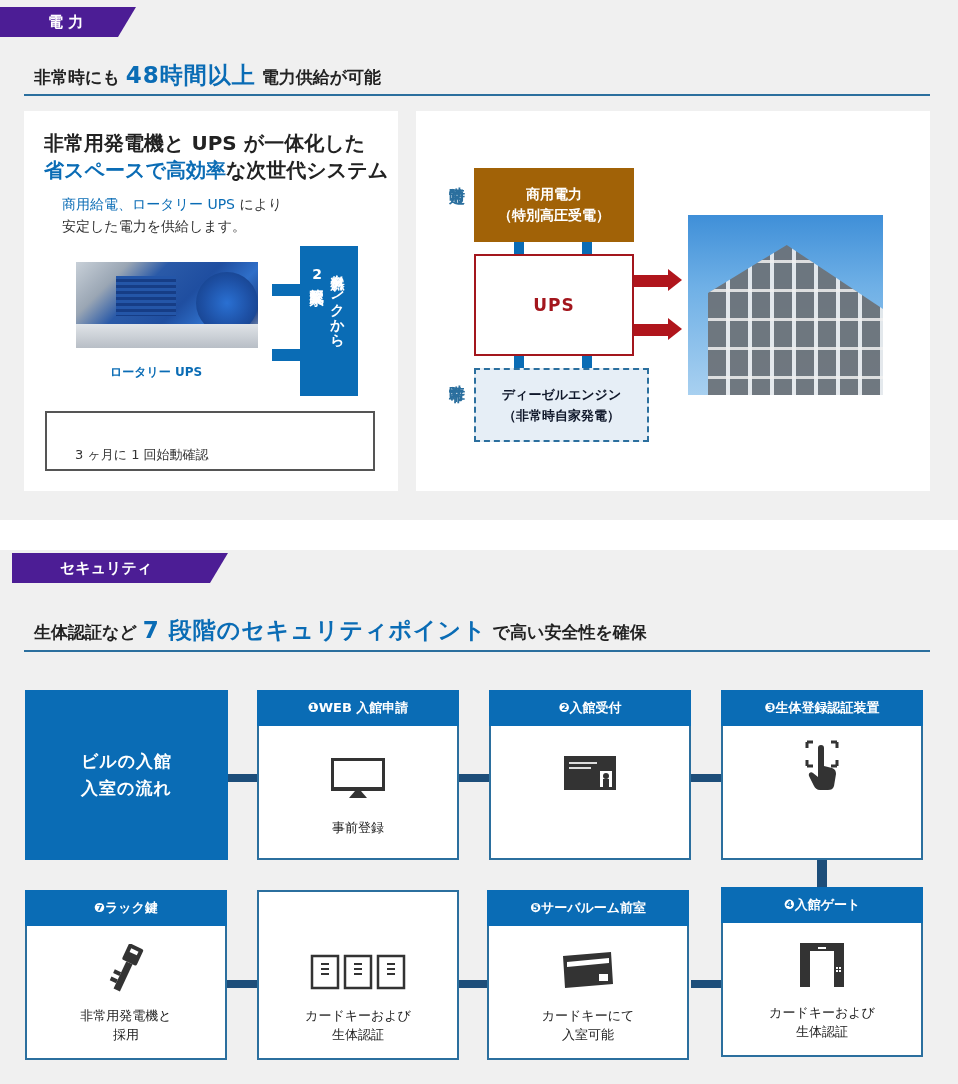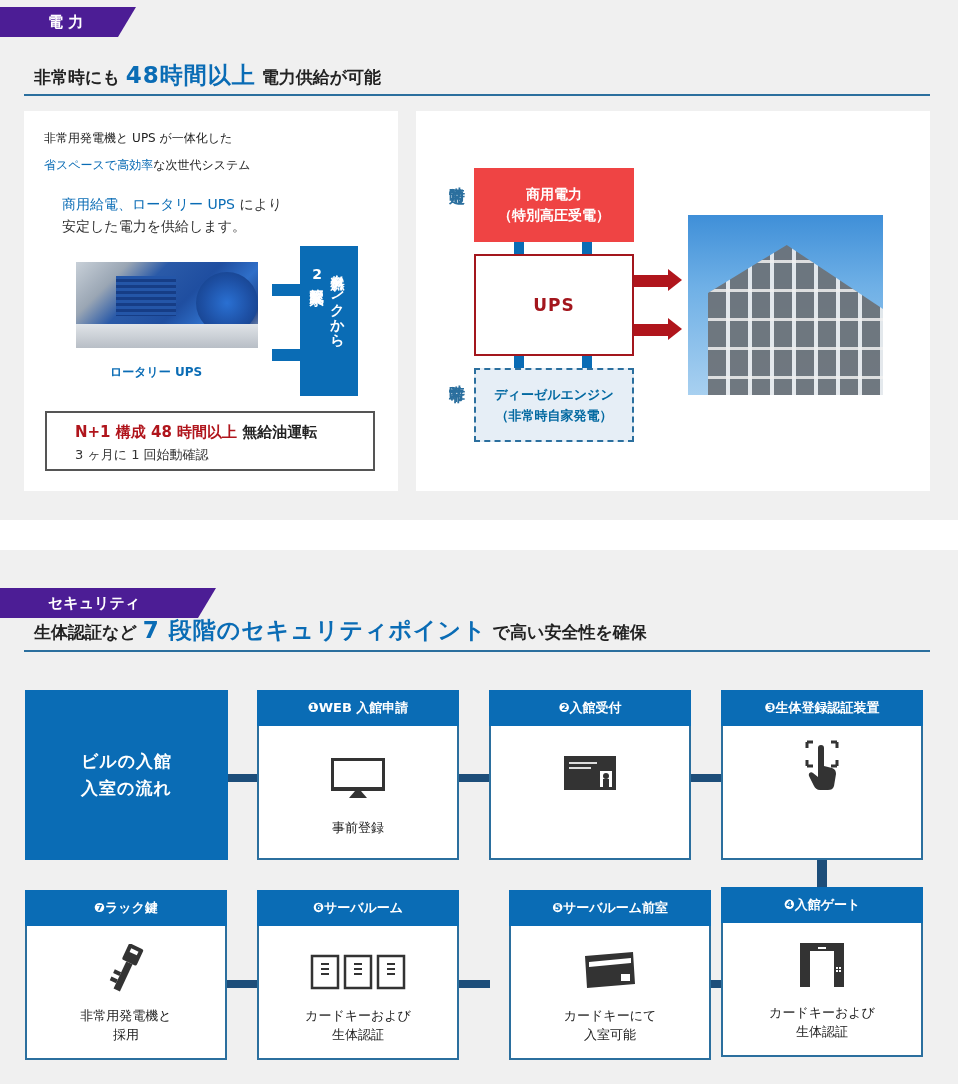--- a/index.html
+++ b/index.html
@@ -9,43 +9,43 @@
 
   .section-tab { position: absolute; left: 0; height: 30px; background: #4c1d95; color: #fff; font-size: 15px; line-height: 30px; padding-left: 48px; clip-path: polygon(0 0, 100% 0, calc(100% - 18px) 100%, 0 100%); font-weight: bold; }
   .headline { position: absolute; left: 34px; font-size: 17px; font-weight: bold; color: #222; white-space: nowrap; }
   .headline .hl { color: #0a6cb5; font-size: 23px; letter-spacing: 1px; }
   .rule { position: absolute; left: 24px; width: 906px; height: 2px; background: #2b6f9e; }
 
   .panel { position: absolute; background: #fff; }
   .white-band { position: absolute; left: 0; width: 958px; background: #fff; }
 
   
-  .p-title { position: absolute; font-size: 12px; font-weight: normal; white-space: nowrap; }
+  .p-title { position: absolute; font-size: 20px; font-weight: bold; white-space: nowrap; }
   .blue { color: #0a6cb5; }
   .red { color: #b0151c; }
   .p-sub { position: absolute; font-size: 14px; color: #333; line-height: 22px; white-space: nowrap; }
 
   .machine { position: absolute; left: 76px; top: 262px; width: 182px; height: 86px; overflow: hidden;
     background: linear-gradient(135deg, #c8d0d8 0%, #9aa6b4 20%, #2a5aa8 35%, #1f4ea0 55%, #2f6fc9 70%, #1c3f86 85%, #c7ced6 100%); }
   .machine .fan { position: absolute; left: 120px; top: 10px; width: 62px; height: 62px; border-radius: 50%; background: radial-gradient(circle, #2a70d2 0%, #1d4fa3 55%, #133a7e 100%); }
   .machine .grill { position: absolute; left: 40px; top: 14px; width: 60px; height: 40px; background: repeating-linear-gradient(180deg, #2456a8 0 3px, #163d86 3px 6px); }
   .machine .base { position: absolute; left: 0; top: 62px; width: 182px; height: 24px; background: linear-gradient(180deg, #e0e4e8, #b8bec6); }
 
   .fuel-box { position: absolute; left: 300px; top: 246px; width: 58px; height: 150px; background: #0a6cb5; color: #fff; font-weight: bold; font-size: 14px; }
   .vcol { position: absolute; writing-mode: vertical-rl; text-orientation: upright; letter-spacing: -1px; line-height: 1; }
   .fuel-stub { position: absolute; left: 272px; width: 30px; height: 12px; background: #0a6cb5; }
 
   .note-box { position: absolute; left: 45px; top: 411px; width: 330px; height: 60px; border: 2px solid #555; background: #fff; }
 
   
   .side-label { position: absolute; writing-mode: vertical-rl; text-orientation: upright; color: #2b6f9e; font-weight: bold; font-size: 16px; letter-spacing: -1px; }
-  .commercial { position: absolute; left: 474px; top: 168px; width: 160px; height: 74px; background: #ef4444; color: #fff; font-weight: bold; font-size: 14px; text-align: center; line-height: 21px; padding-top: 16px; }
+  .commercial { position: absolute; left: 474px; top: 168px; width: 160px; height: 74px; background: #a16207; color: #fff; font-weight: bold; font-size: 14px; text-align: center; line-height: 21px; padding-top: 16px; }
   .ups-box { position: absolute; left: 474px; top: 254px; width: 160px; height: 102px; border: 2px solid #a3161d; background: #fff; color: #a3161d; font-weight: bold; font-size: 17px; text-align: center; line-height: 98px; letter-spacing: 1px; }
   .connector { position: absolute; width: 10px; background: #0a6cb5; }
-  .diesel { position: absolute; left: 474px; top: 368px; width: 160px; height: 74px; border: 2px dashed #2b6f9e; background: #e6eef6; color: #0369a1; font-weight: bold; font-size: 13px; text-align: center; line-height: 21px; padding-top: 14px; }
+  .diesel { position: absolute; left: 474px; top: 368px; width: 175px; height: 74px; border: 2px dashed #2b6f9e; background: #e6eef6; color: #0f172a; font-weight: bold; font-size: 13px; text-align: center; line-height: 21px; padding-top: 14px; }
   .arrow { position: absolute; left: 634px; height: 18px; width: 50px; }
   .arrow .shaft { position: absolute; left: 0; top: 4px; width: 36px; height: 12px; background: #b0151c; }
   .arrow .head { position: absolute; left: 34px; top: -2px; width: 0; height: 0; border-top: 11px solid transparent; border-bottom: 11px solid transparent; border-left: 14px solid #b0151c; }
   .building { position: absolute; left: 688px; top: 215px; width: 195px; height: 180px; overflow: hidden;
     background: linear-gradient(180deg, #3f8fd8 0%, #6fb0e6 40%, #a8d0f0 100%); }
   .building .b1 { position: absolute; left: 20px; top: 30px; width: 175px; height: 160px; background: repeating-linear-gradient(90deg, #6d737a 0 18px, #e8eaec 18px 22px), #555; clip-path: polygon(0 30%, 45% 0, 100% 40%, 100% 100%, 0 100%); opacity: .95; }
   .building .b2 { position: absolute; left: 20px; top: 30px; width: 175px; height: 160px; background: repeating-linear-gradient(0deg, transparent 0 26px, rgba(240,240,240,.85) 26px 29px); clip-path: polygon(0 30%, 45% 0, 100% 40%, 100% 100%, 0 100%); }
 
   
   .intro-box { position: absolute; left: 25px; top: 690px; width: 203px; height: 170px; background: #0a6cb5; color: #fff; font-weight: bold; font-size: 17px; text-align: center; line-height: 27px; padding-top: 58px; letter-spacing: 1px; }
@@ -85,23 +85,20 @@
 <div class="abs blue" style="left:110px; top:364px; font-size:12px; font-weight:bold;">ロータリー UPS</div>
 
 <div class="fuel-stub" style="top:284px;"></div>
 <div class="fuel-stub" style="top:349px;"></div>
 <div class="fuel-box">
   <div class="vcol" style="left:31px; top:20px;">燃料タンクから</div>
   <div class="vcol" style="left:10px; top:20px;">2系統配管</div>
 </div>
 
 <div class="note-box">
-  <div class="abs" style="left:28px; top:10px; font-size:15px; font-weight:bold; white-space:nowrap;">
-    <span class="red">N+1 構成 48 時間以上</span><span> 無給油運転</span>
-  </div>
   <div class="abs" style="left:28px; top:33px; font-size:13px; color:#333; white-space:nowrap;">3 ヶ月に 1 回始動確認</div>
 </div>
 
 <div class="panel" style="left:416px; top:111px; width:514px; height:380px;"></div>
 <div class="side-label" style="left:446px; top:176px;">通常時</div>
 <div class="side-label" style="left:446px; top:374px;">非常時</div>
 
 <div class="commercial">
   <div>商用電力</div>
   <div>（特別高圧受電）</div>
@@ -125,21 +122,21 @@
     <div class="head"></div>
   </div>
 
 <div class="building">
     <div class="b1"></div>
     <div class="b2"></div>
   </div>
 
 <div class="white-band" style="top:520px; height:30px;"></div>
 
-<div class="section-tab" style="top:588px; width:216px;"><span>セキュリティ</span></div>
+<div class="section-tab" style="top:553px; width:216px;margin-left:12px;"><span>セキュリティ</span></div>
 
 <div class="headline" style="top:615px;">
   <span>生体認証など </span><span class="hl">7 段階のセキュリティポイント</span><span> で高い安全性を確保</span>
 </div>
 <div class="rule" style="top:650px;"></div>
 
 <div class="hline" style="left:228px; top:774px; width:30px;"></div>
 <div class="hline" style="left:459px; top:774px; width:31px;"></div>
 <div class="hline" style="left:691px; top:774px; width:31px;"></div>
 <div class="vline" style="left:817px; top:860px; width:10px; height:28px;"></div>
@@ -201,37 +198,36 @@
           <rect x="39" y="27" width="2" height="2"></rect>
         </g>
       </svg>
   </div>
   <div class="desc" style="top:114px;">
       <div>カードキーおよび</div>
       <div>生体認証</div>
     </div>
 </div>
 
-<div class="step" style="left:509px; top:890px;padding-left:11px;">
+<div class="step" style="left:487px; top:890px;padding-left:11px;">
   <div class="hdr">❺サーバルーム前室</div>
   <div class="ico" style="top:60px;">
     <svg width="50" height="38" viewBox="0 0 50 38">
         <polygon points="0,4 48,0 50,32 2,36" fill="#333"></polygon>
         <polygon points="4,10 46,6 46,11 4,15" fill="#fff"></polygon>
         <rect x="36" y="22" width="9" height="7" fill="#fff"></rect>
       </svg>
   </div>
   <div class="desc" style="top:114px;">
       <div>カードキーにて</div>
       <div>入室可能</div>
     </div>
 </div>
 
 <div class="step" style="left:257px; top:890px;">
-  <div class="hdr">❻サーバルーム</div>
   <div class="ico" style="top:62px;">
     <svg width="96" height="36" viewBox="0 0 96 36">
         <g fill="#fff" stroke="#333" stroke-width="2.5">
           <rect x="2" y="2" width="26" height="32"></rect>
           <rect x="35" y="2" width="26" height="32"></rect>
           <rect x="68" y="2" width="26" height="32"></rect>
         </g>
         <g stroke="#333" stroke-width="2">
           <path d="M11 10h8M11 15h8M11 20h8M44 10h8M44 15h8M44 20h8M77 10h8M77 15h8M77 20h8"></path>
         </g>

